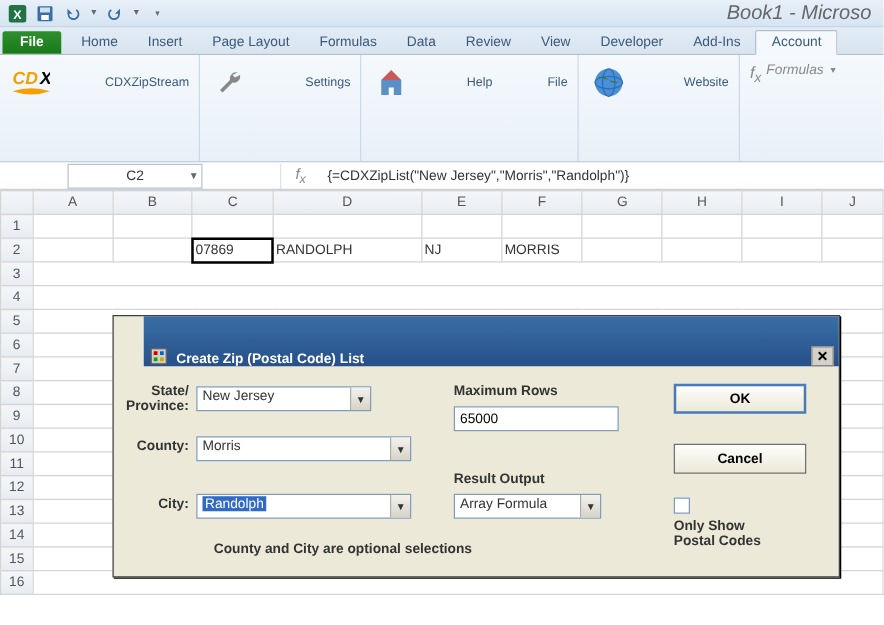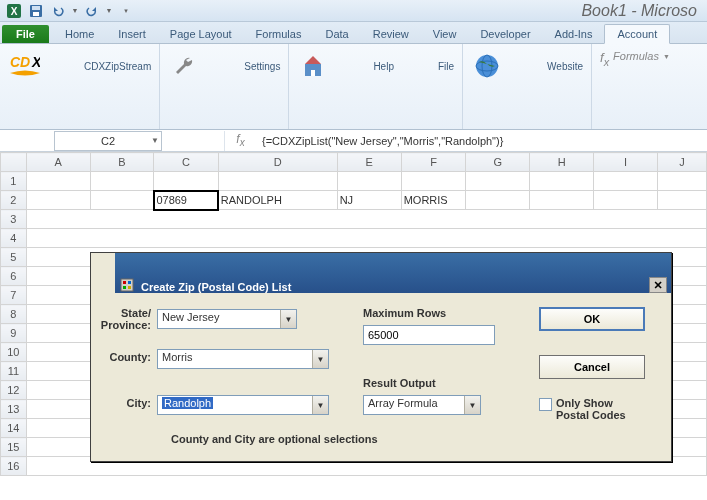--- a/index.html
+++ b/index.html
@@ -53,21 +53,21 @@
   .dlg-titlebar .close { margin-left: auto; width: 18px; height: 16px; background: #d4d0c8; border: 1px solid #888; color: #000; display: flex; align-items: center; justify-content: center; font-weight: bold; cursor: pointer; font-family: Arial; }
   .dlg-body { position: relative; padding: 14px 12px; height: calc(100% - 22px); }
   .lbl { position: absolute; text-align: right; font-size: 11px; font-weight: bold; }
   .lbl2 { position: absolute; font-size: 11px; font-weight: bold; }
   .combo, .txt { position: absolute; height: 20px; border: 1px solid #7f9db9; background: #fff; font-size: 11px; padding: 1px 18px 1px 4px; }
   .combo .arr { position: absolute; right: 0; top: 0; width: 16px; height: 18px; background: linear-gradient(#f2f2ee,#d7d3c8); border-left: 1px solid #b0ada0; display: flex; align-items: center; justify-content: center; font-size: 8px; color: #333;}
   .combo.sel span.val { background: #316ac5; color: #fff; padding: 0 2px; }
   .txt input { border: none; width: 100%; height: 100%; font-size: 11px; outline: none; background: transparent; }
   .btn { position: absolute; width: 106px; height: 24px; background: linear-gradient(#fdfdfb,#ece9d8); border: 1px solid #707070; font-size: 11px; font-weight: bold; cursor: pointer; }
   .btn.primary { border: 2px solid #4a7ab8; }
-  .chk { position: absolute; display: flex; align-items: flex-start; gap: 4px; font-size: 11px; font-weight: bold; }
+  .chk { position: absolute; display: flex; align-items: flex-start; gap: 4px; font-size: 11px; font-weight: bold; flex-direction: column; }
   .chk .box { width: 13px; height: 13px; border: 1px solid #7f9db9; background: #fff; flex-shrink: 0; margin-top: 1px; }
   .note { position: absolute; font-weight: bold; font-size: 11px; }
 
   svg { display: block; }
 </style>
 </head>
 <body>
 
 <div class="qat">
   <span class="icon">

